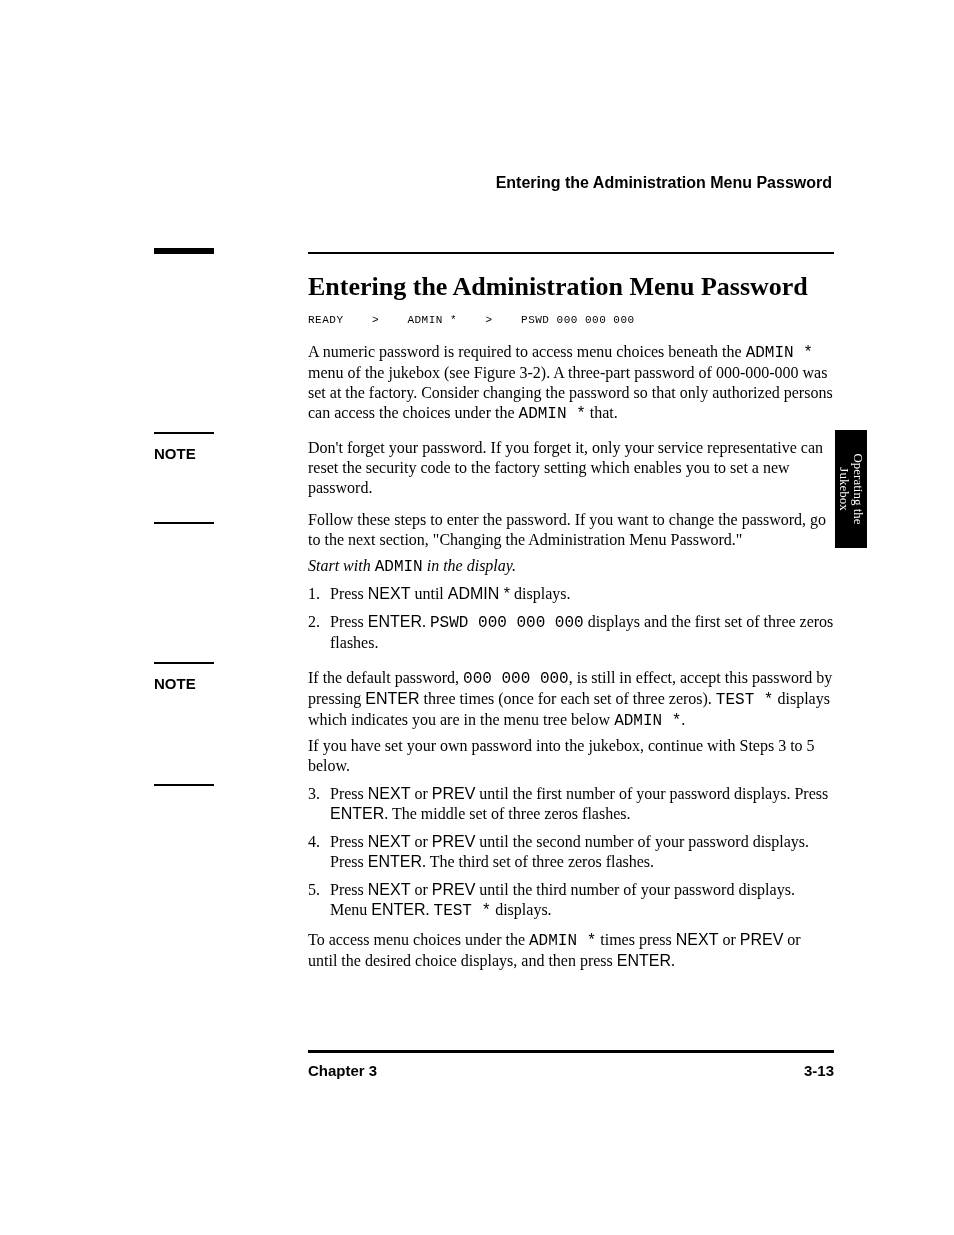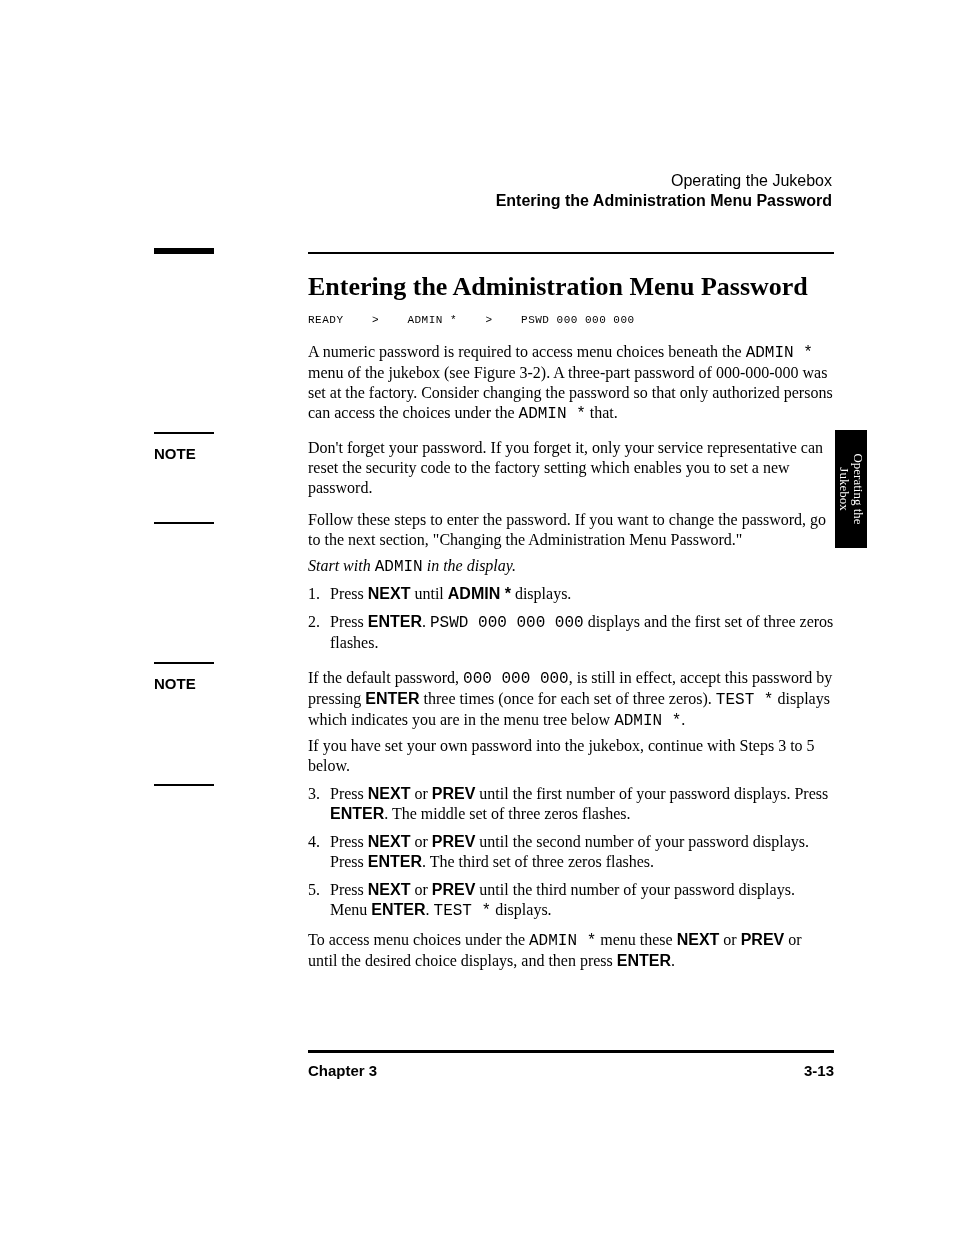--- a/index.html
+++ b/index.html
@@ -6,21 +6,21 @@
   body {
     width: 954px;
     height: 1235px;
     background: #fff;
     position: relative;
     font-family: "Times New Roman", Times, serif;
     color: #000;
   }
   .sans { font-family: Arial, Helvetica, sans-serif; }
   .mono { font-family: "Courier New", Courier, monospace; }
-  .bold { font-weight: bold; text-align: center; }
+  .bold { font-weight: normal; text-align: center; }
 
   .header-block {
     position: absolute;
     top: 172px;
     right: 122px;
     text-align: right;
   }
   .header-block .line1 { font-family: Arial, Helvetica, sans-serif; font-size: 16px; }
   .header-block .line2 { font-family: Arial, Helvetica, sans-serif; font-size: 16px; font-weight: bold; margin-top: 2px; }
 
@@ -157,21 +157,20 @@
     font-family: Arial, Helvetica, sans-serif;
     font-size: 15px;
     font-weight: bold;
   }
   .footer .pn { float: right; }
 </style>
 </head>
 <body>
 
 <div class="header-block">
-  <div class="line1">Operating the Jukebox</div>
   <div class="line2">Entering the Administration Menu Password</div>
 </div>
 
 <div class="rule-wrap">
   <div class="rule-short"></div>
   <div class="rule-long"></div>
 </div>
 
 <div class="side-tab">
   <div class="rot">
@@ -218,19 +217,19 @@
 <div class="content para p-ifown">If you have set your own password into the jukebox, continue with Steps 3 to 5 below.</div>
 
 <div class="content list2">
   <ol class="steps" id="steps-b">
       <li><span class="num">3.</span><span>Press </span><span class="sans bold">NEXT</span><span> or </span><span class="sans bold">PREV</span><span> until the first number of your password displays. Press </span><span class="sans bold">ENTER</span><span>. The middle set of three zeros flashes.</span></li>
       <li><span class="num">4.</span><span>Press </span><span class="sans bold">NEXT</span><span> or </span><span class="sans bold">PREV</span><span> until the second number of your password displays. Press </span><span class="sans bold">ENTER</span><span>. The third set of three zeros flashes.</span></li>
       <li><span class="num">5.</span><span>Press </span><span class="sans bold">NEXT</span><span> or </span><span class="sans bold">PREV</span><span> until the third number of your password displays. Menu </span><span class="sans bold">ENTER</span><span>. </span><span class="mono">TEST *</span><span> displays.</span></li>
     </ol>
 </div>
 
-<div class="content para p-access" id="access-text"><span>To access menu choices under the </span><span class="mono">ADMIN *</span><span> menu these </span><span class="sans bold">NEXT</span><span> or </span><span class="sans bold">PREV</span><span> or until the desired choice displays, and then press </span><span class="sans bold">ENTER</span><span>.</span></div>
+<div class="content para p-access" id="access-text"><span>To access menu choices under the </span><span class="mono">ADMIN *</span><span> times press </span><span class="sans bold">NEXT</span><span> or </span><span class="sans bold">PREV</span><span> or until the desired choice displays, and then press </span><span class="sans bold">ENTER</span><span>.</span></div>
 
 <div class="footer-rule"></div>
 <div class="footer">
   <span>Chapter 3</span>
   <span class="pn">3-13</span>
 </div>
 
 </body></html>

